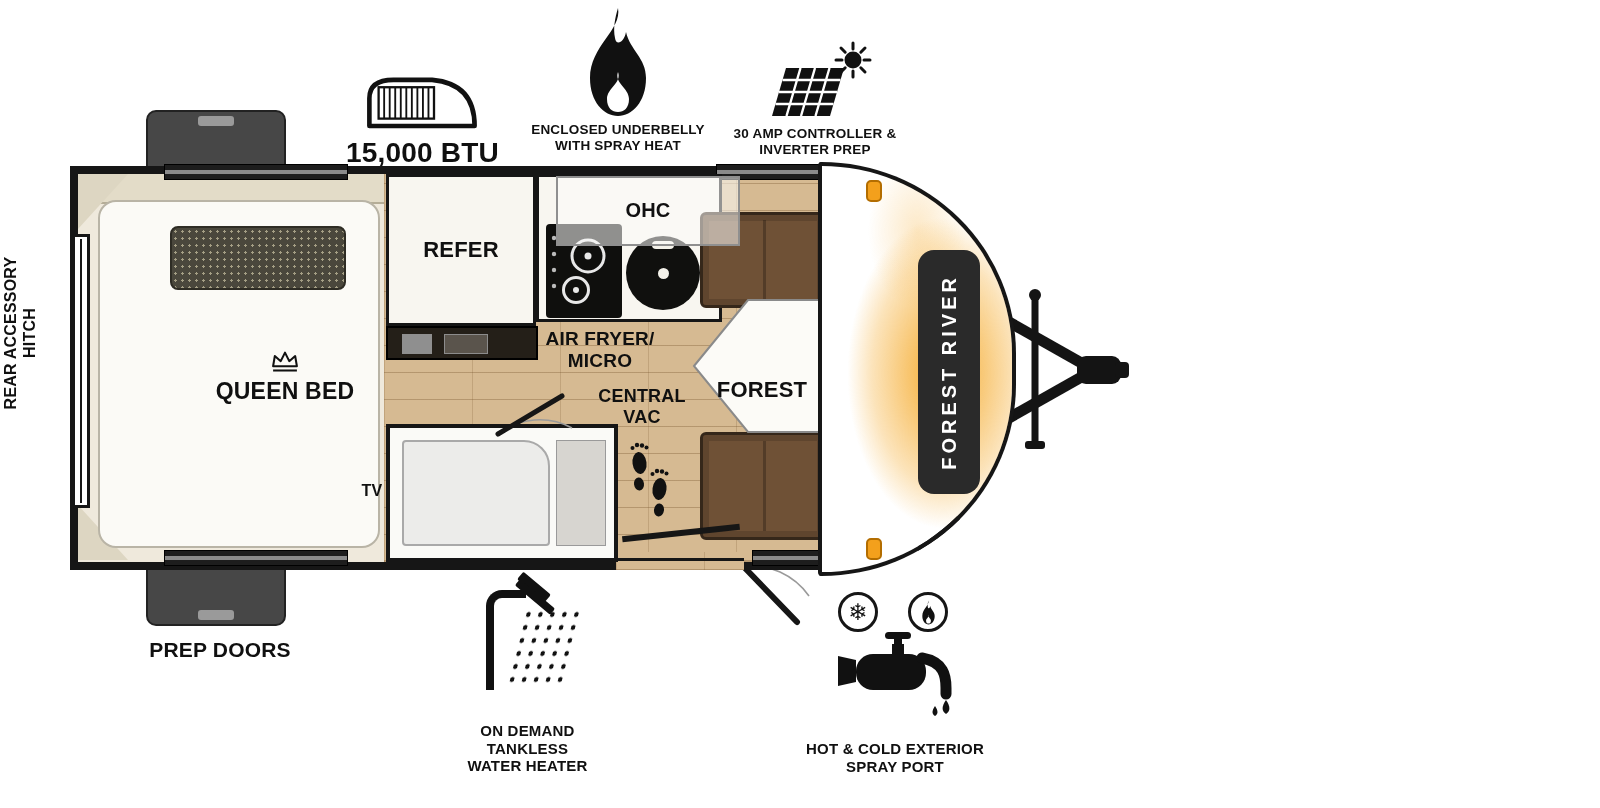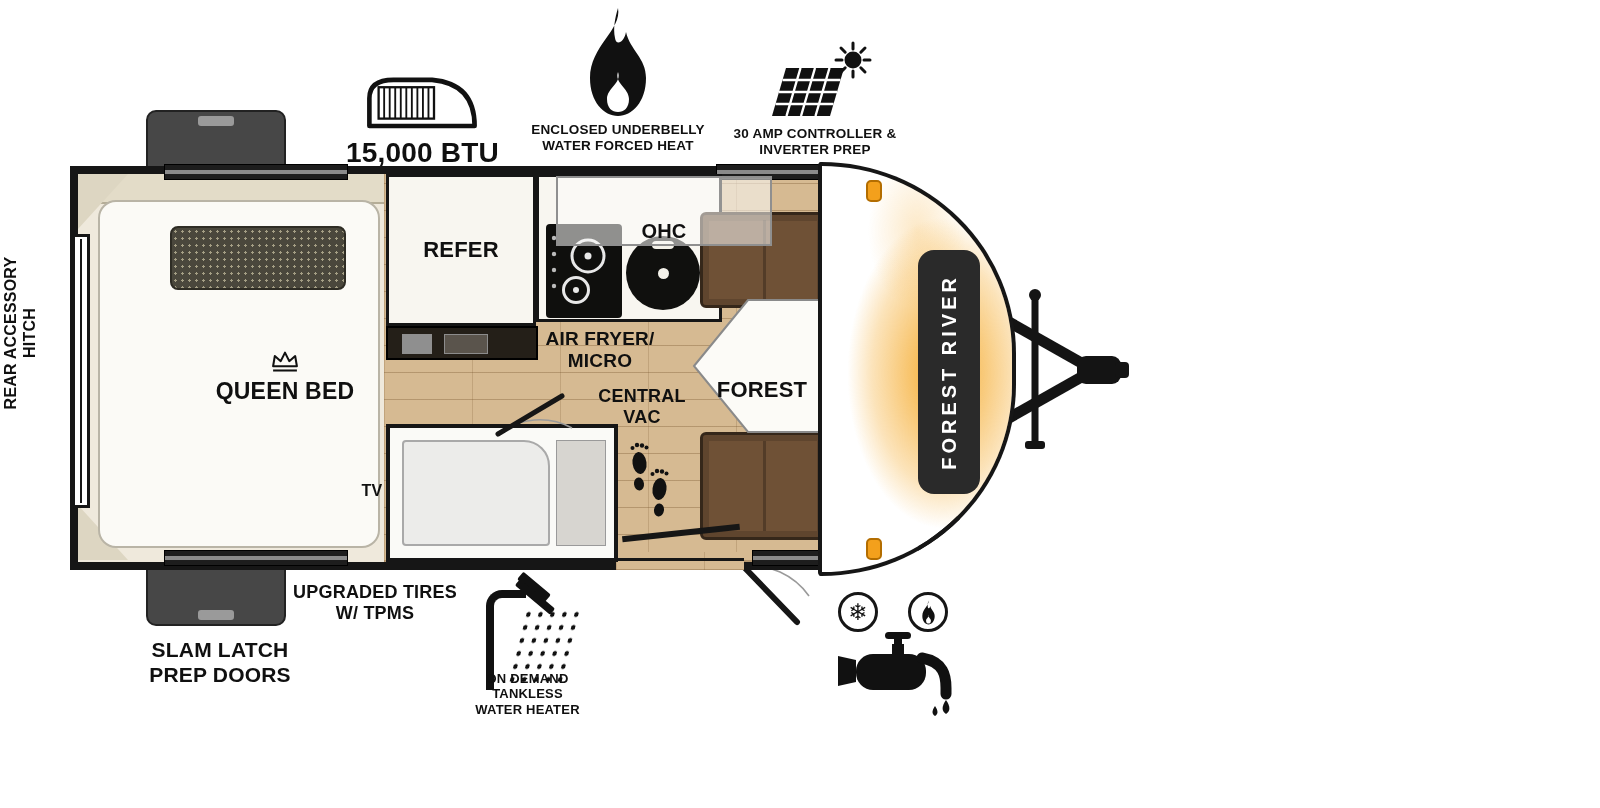--- a/index.html
+++ b/index.html
@@ -59,21 +59,21 @@
   <div class="abs lbl" style="left:330px;top:136px;width:185px;font-size:28px">15,000 BTU AC</div>
 
   <div class="abs" style="left:584px;top:6px;width:68px;height:112px">
     <svg viewBox="0 0 68 112" width="68" height="112">
       <path d="M34 2 C38 24 6 40 6 72 C6 96 20 110 34 110 C48 110 62 96 62 72 C62 52 46 44 42 26 C40 37 32 40 31 32 C29 22 31 12 34 2 Z" fill="#111"></path>
       <path d="M34 66 C38 77 23 82 23 93 C23 102 28 106 34 106 C40 106 45 102 45 93 C45 82 30 77 34 66 Z" fill="#fff"></path>
     </svg>
   </div>
   <div class="abs lbl" style="left:525px;top:122px;width:186px;font-size:13.5px">
     <span class="line">ENCLOSED UNDERBELLY</span>
-    <span class="line">WATER FORCED HEAT</span>
+    <span class="line">WITH SPRAY HEAT</span>
   </div>
 
   <div class="abs" style="left:756px;top:40px;width:118px;height:84px">
     <svg viewBox="0 -4 118 84" width="118" height="84">
       <polygon points="30,24 88,24 74,72 16,72" fill="#111"></polygon>
       <path d="M26.5 36 H84.5 M23 48 H81 M19.5 60 H77.5 M44.5 24 L30.5 72 M59 24 L45 72 M73.5 24 L59.5 72" stroke="#fff" stroke-width="2.4" fill="none"></path>
       <circle cx="97" cy="16" r="8.5" fill="#111"></circle>
       <path d="M108 16 H114 M104.8 8.2 L109 4 M97 5 V-1 M89.2 8.2 L85 4 M86 16 H80 M89.2 23.8 L85 28 M97 27 V33 M104.8 23.8 L109 28" stroke="#111" stroke-width="3" stroke-linecap="round"></path>
     </svg>
   </div>
@@ -142,21 +142,21 @@
         <circle cx="8" cy="30" r="2.2" fill="#bbb"></circle>
       <circle cx="8" cy="46" r="2.2" fill="#bbb"></circle>
         <circle cx="8" cy="62" r="2.2" fill="#bbb"></circle>
     </svg>
   </div>
   <div class="abs" style="left:626px;top:236px;width:74px;height:74px;background:#10100e;border-radius:50%;z-index:5">
     <div style="position:absolute;left:32px;top:32px;width:11px;height:11px;background:#f4f2ea;border-radius:50%"></div>
     <div style="position:absolute;left:26px;top:5px;width:22px;height:8px;background:#f4f2ea;border-radius:4px"></div>
   </div>
 
-  <div class="abs" style="left:556px;top:176px;width:216px;height:70px;background:rgba(252,252,250,.55);border:2px solid #8f8f8f;z-index:5;display:flex;align-items:flex-end;justify-content:center">
+  <div class="abs" style="left:556px;top:176px;width:184px;height:70px;background:rgba(252,252,250,.55);border:2px solid #8f8f8f;z-index:5;display:flex;align-items:center;justify-content:center">
     <span class="lbl" style="font-size:20px">OHC</span>
   </div>
 
   <div class="abs bench" style="left:700px;top:212px;width:126px;height:96px"></div>
   <div class="abs bench" style="left:700px;top:432px;width:126px;height:108px"></div>
   <svg class="abs" style="left:686px;top:296px;z-index:5" width="142" height="140" viewBox="0 0 142 140">
     <polygon points="8,70 62,4 138,4 138,136 62,136" fill="#fcfbf7" stroke="#8a8a8a" stroke-width="2"></polygon>
   </svg>
   <div class="abs lbl" style="left:698px;top:377px;width:128px;font-size:22px;z-index:6">FOREST</div>
 
@@ -211,36 +211,31 @@
     <rect x="130" y="77" width="14" height="16" rx="4" fill="#141414"></rect>
   </svg>
 
   <div class="abs cap"></div>
   <div class="abs badge">
     <span class="vert">FOREST RIVER</span>
   </div>
   <div class="abs marker" style="left:866px;top:180px"></div>
   <div class="abs marker" style="left:866px;top:538px"></div>
 
-  <div class="abs lbl" style="left:290px;top:582px;width:170px;font-size:18px">
-    <span class="line">UPGRADED TIRES</span>
-    <span class="line">W/ TPMS</span>
-  </div>
   <div class="abs lbl" style="left:115px;top:638px;width:210px;font-size:21px">
-    <span class="line">SLAM LATCH</span>
     <span class="line">PREP DOORS</span>
   </div>
 
   <div class="abs" style="left:480px;top:576px;width:100px;height:118px">
     <div class="abs pipe" style="left:6px;top:14px;width:40px;height:100px"></div>
     <div class="abs headbar" style="left:36px;top:6px;width:36px;height:10px"></div>
     <div class="abs headbar" style="left:32px;top:17px;width:46px;height:8px"></div>
     <div class="abs spray" style="left:34px;top:32px;width:60px;height:80px"></div>
   </div>
-  <div class="abs lbl" style="left:460px;top:671px;width:135px;font-size:13px">
+  <div class="abs lbl" style="left:460px;top:722px;width:135px;font-size:15px">
     <span class="line">ON DEMAND</span>
     <span class="line">TANKLESS</span>
     <span class="line">WATER HEATER</span>
   </div>
 
   <div class="abs circle-icon" style="left:838px;top:592px">
     <span class="snow">❄</span>
   </div>
   <div class="abs circle-icon" style="left:908px;top:592px">
     <svg viewBox="0 0 68 112" width="15" height="25">
@@ -253,14 +248,18 @@
       <rect x="53" y="0" width="26" height="7" rx="3.5" fill="#111"></rect>
       <rect x="62" y="0" width="8" height="16" rx="3" fill="#111"></rect>
       <rect x="60" y="12" width="12" height="12" fill="#111"></rect>
       <rect x="24" y="22" width="70" height="36" rx="17" fill="#111"></rect>
       <polygon points="24,28 6,24 6,54 24,50" fill="#111"></polygon>
       <path d="M90 26 C112 30 114 44 114 56 L114 62" fill="none" stroke="#111" stroke-width="11" stroke-linecap="round"></path>
       <path d="M114 68 C118.5 74.5 118.5 79 114 82 C109.5 79 109.5 74.5 114 68 Z" fill="#111"></path>
       <path d="M103 74 C106.3 78.7 106.3 81.9 103 84 C99.7 81.9 99.7 78.7 103 74 Z" fill="#111"></path>
     </svg>
   </div>
+  <div class="abs lbl" style="left:795px;top:740px;width:200px;font-size:15px">
+    <span class="line">HOT &amp; COLD EXTERIOR</span>
+    <span class="line">SPRAY PORT</span>
+  </div>
 
 </div>
 
 </body></html>

